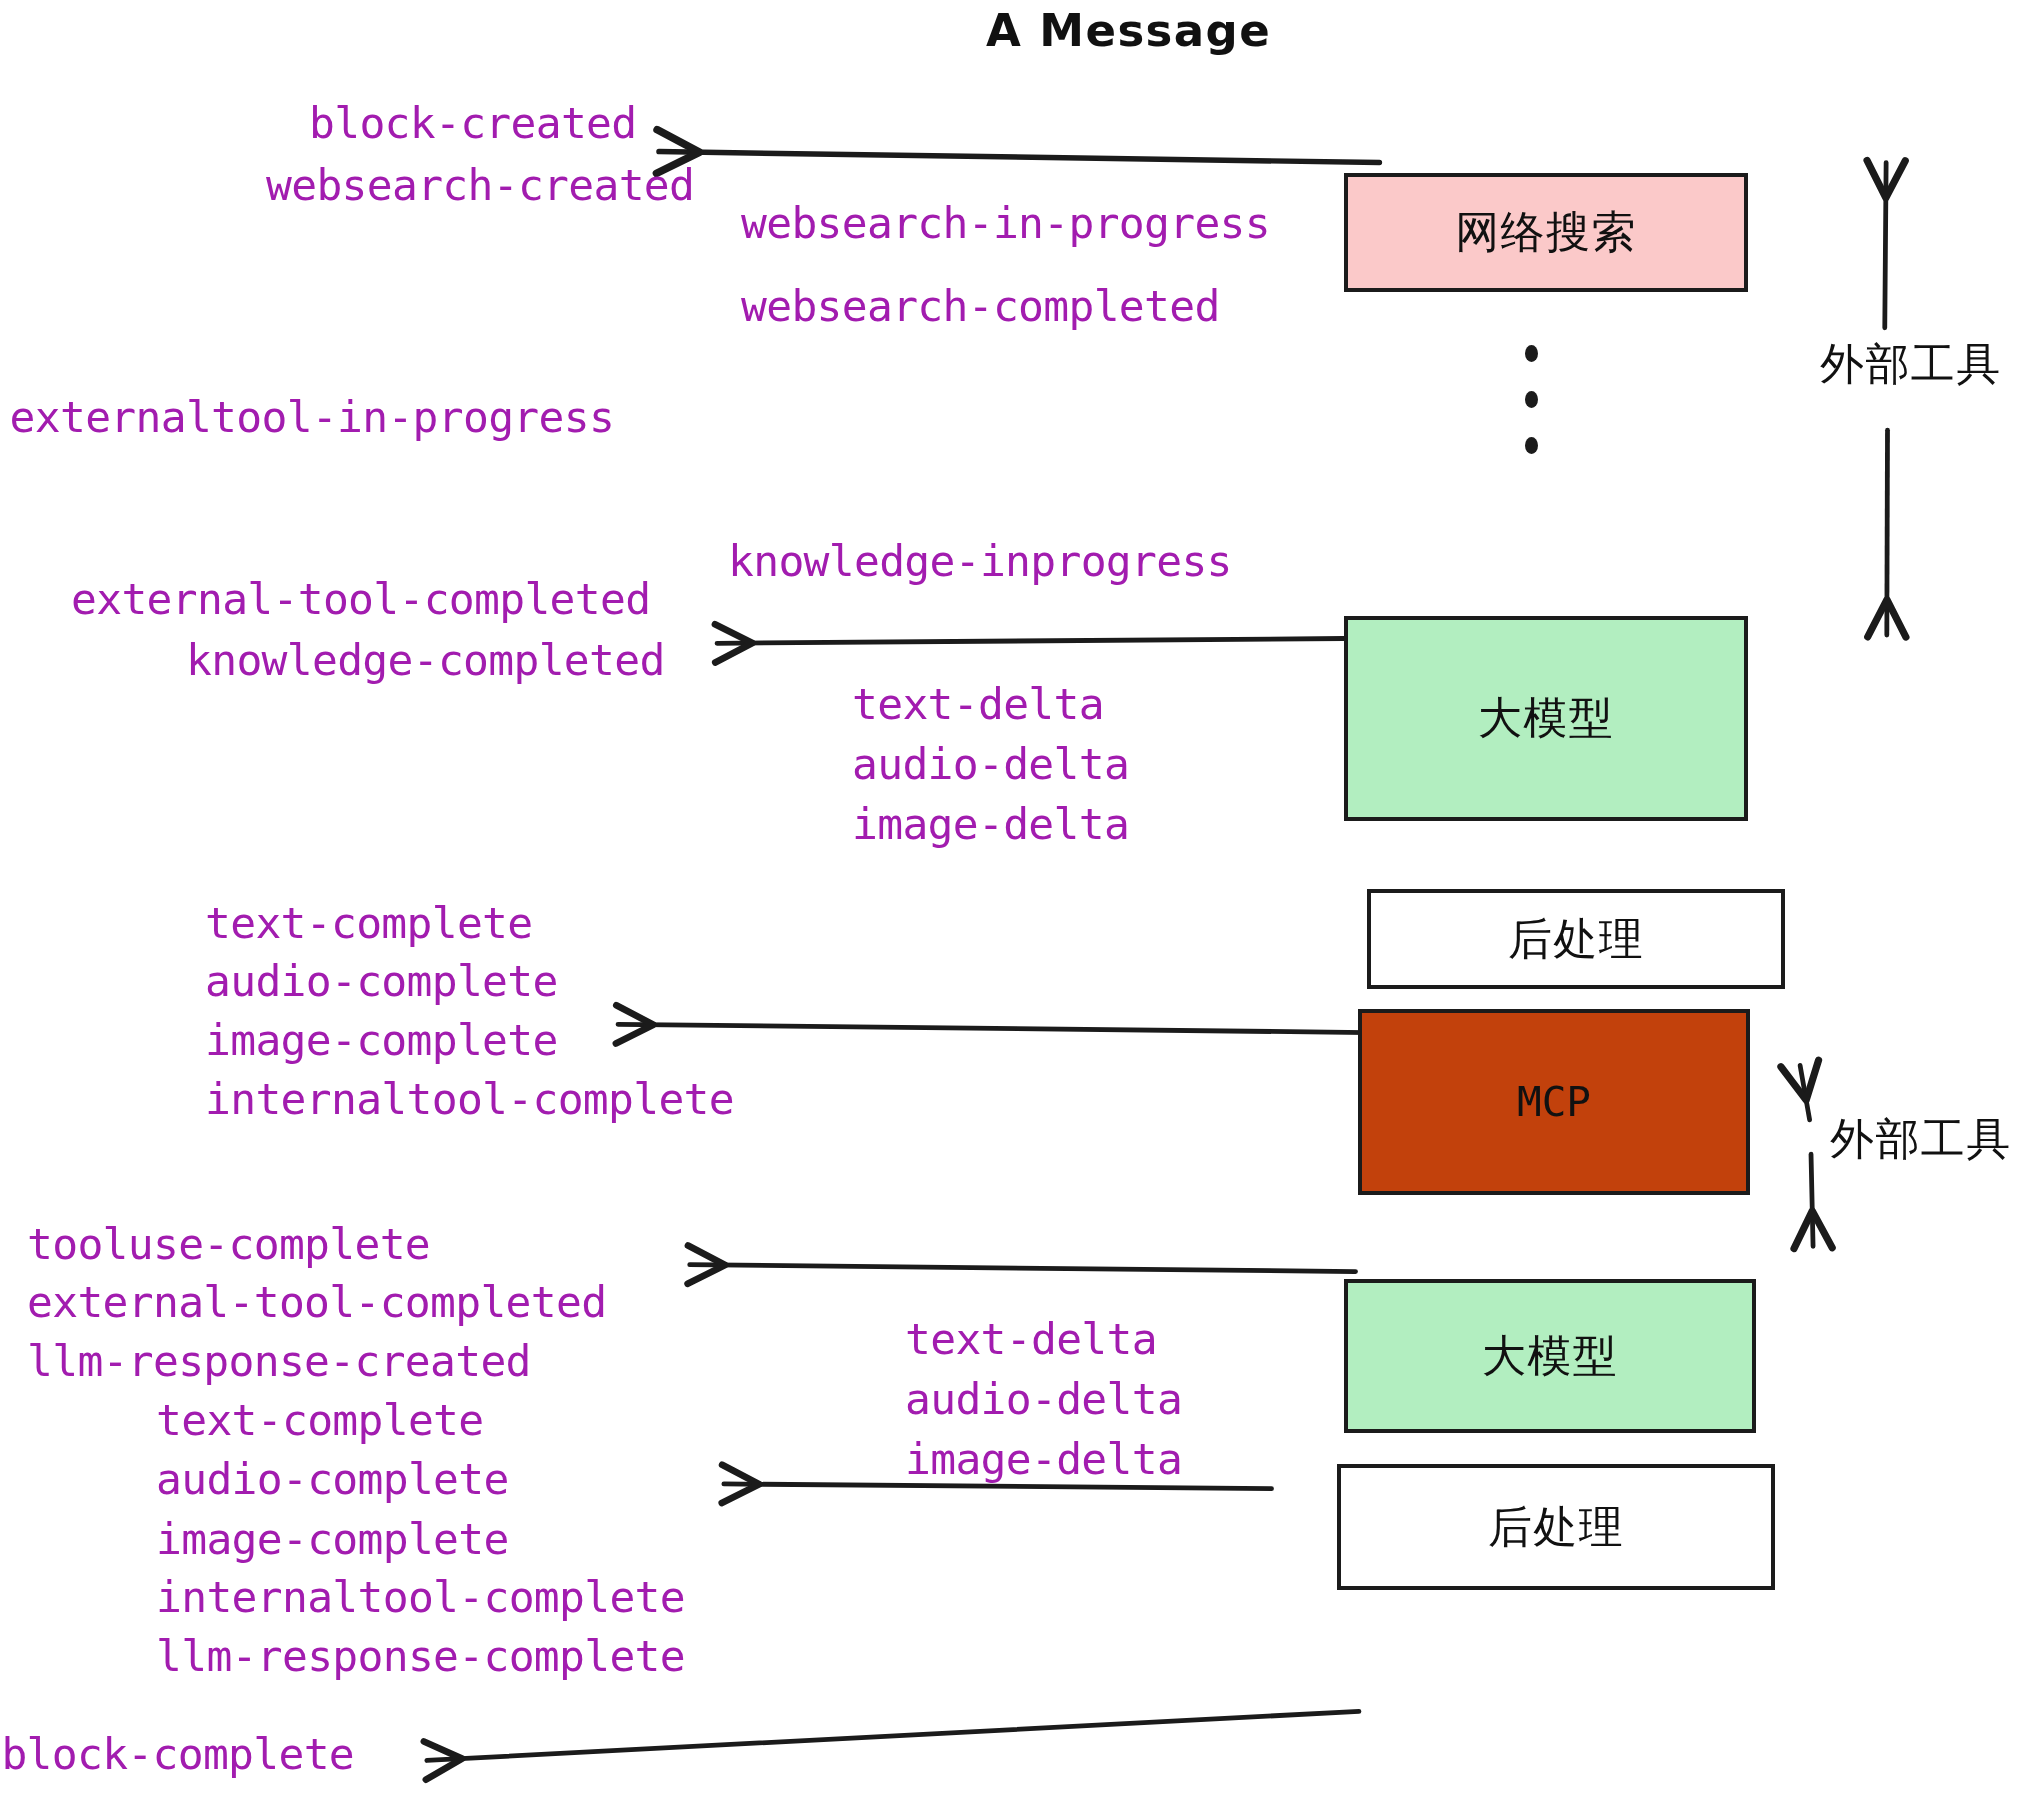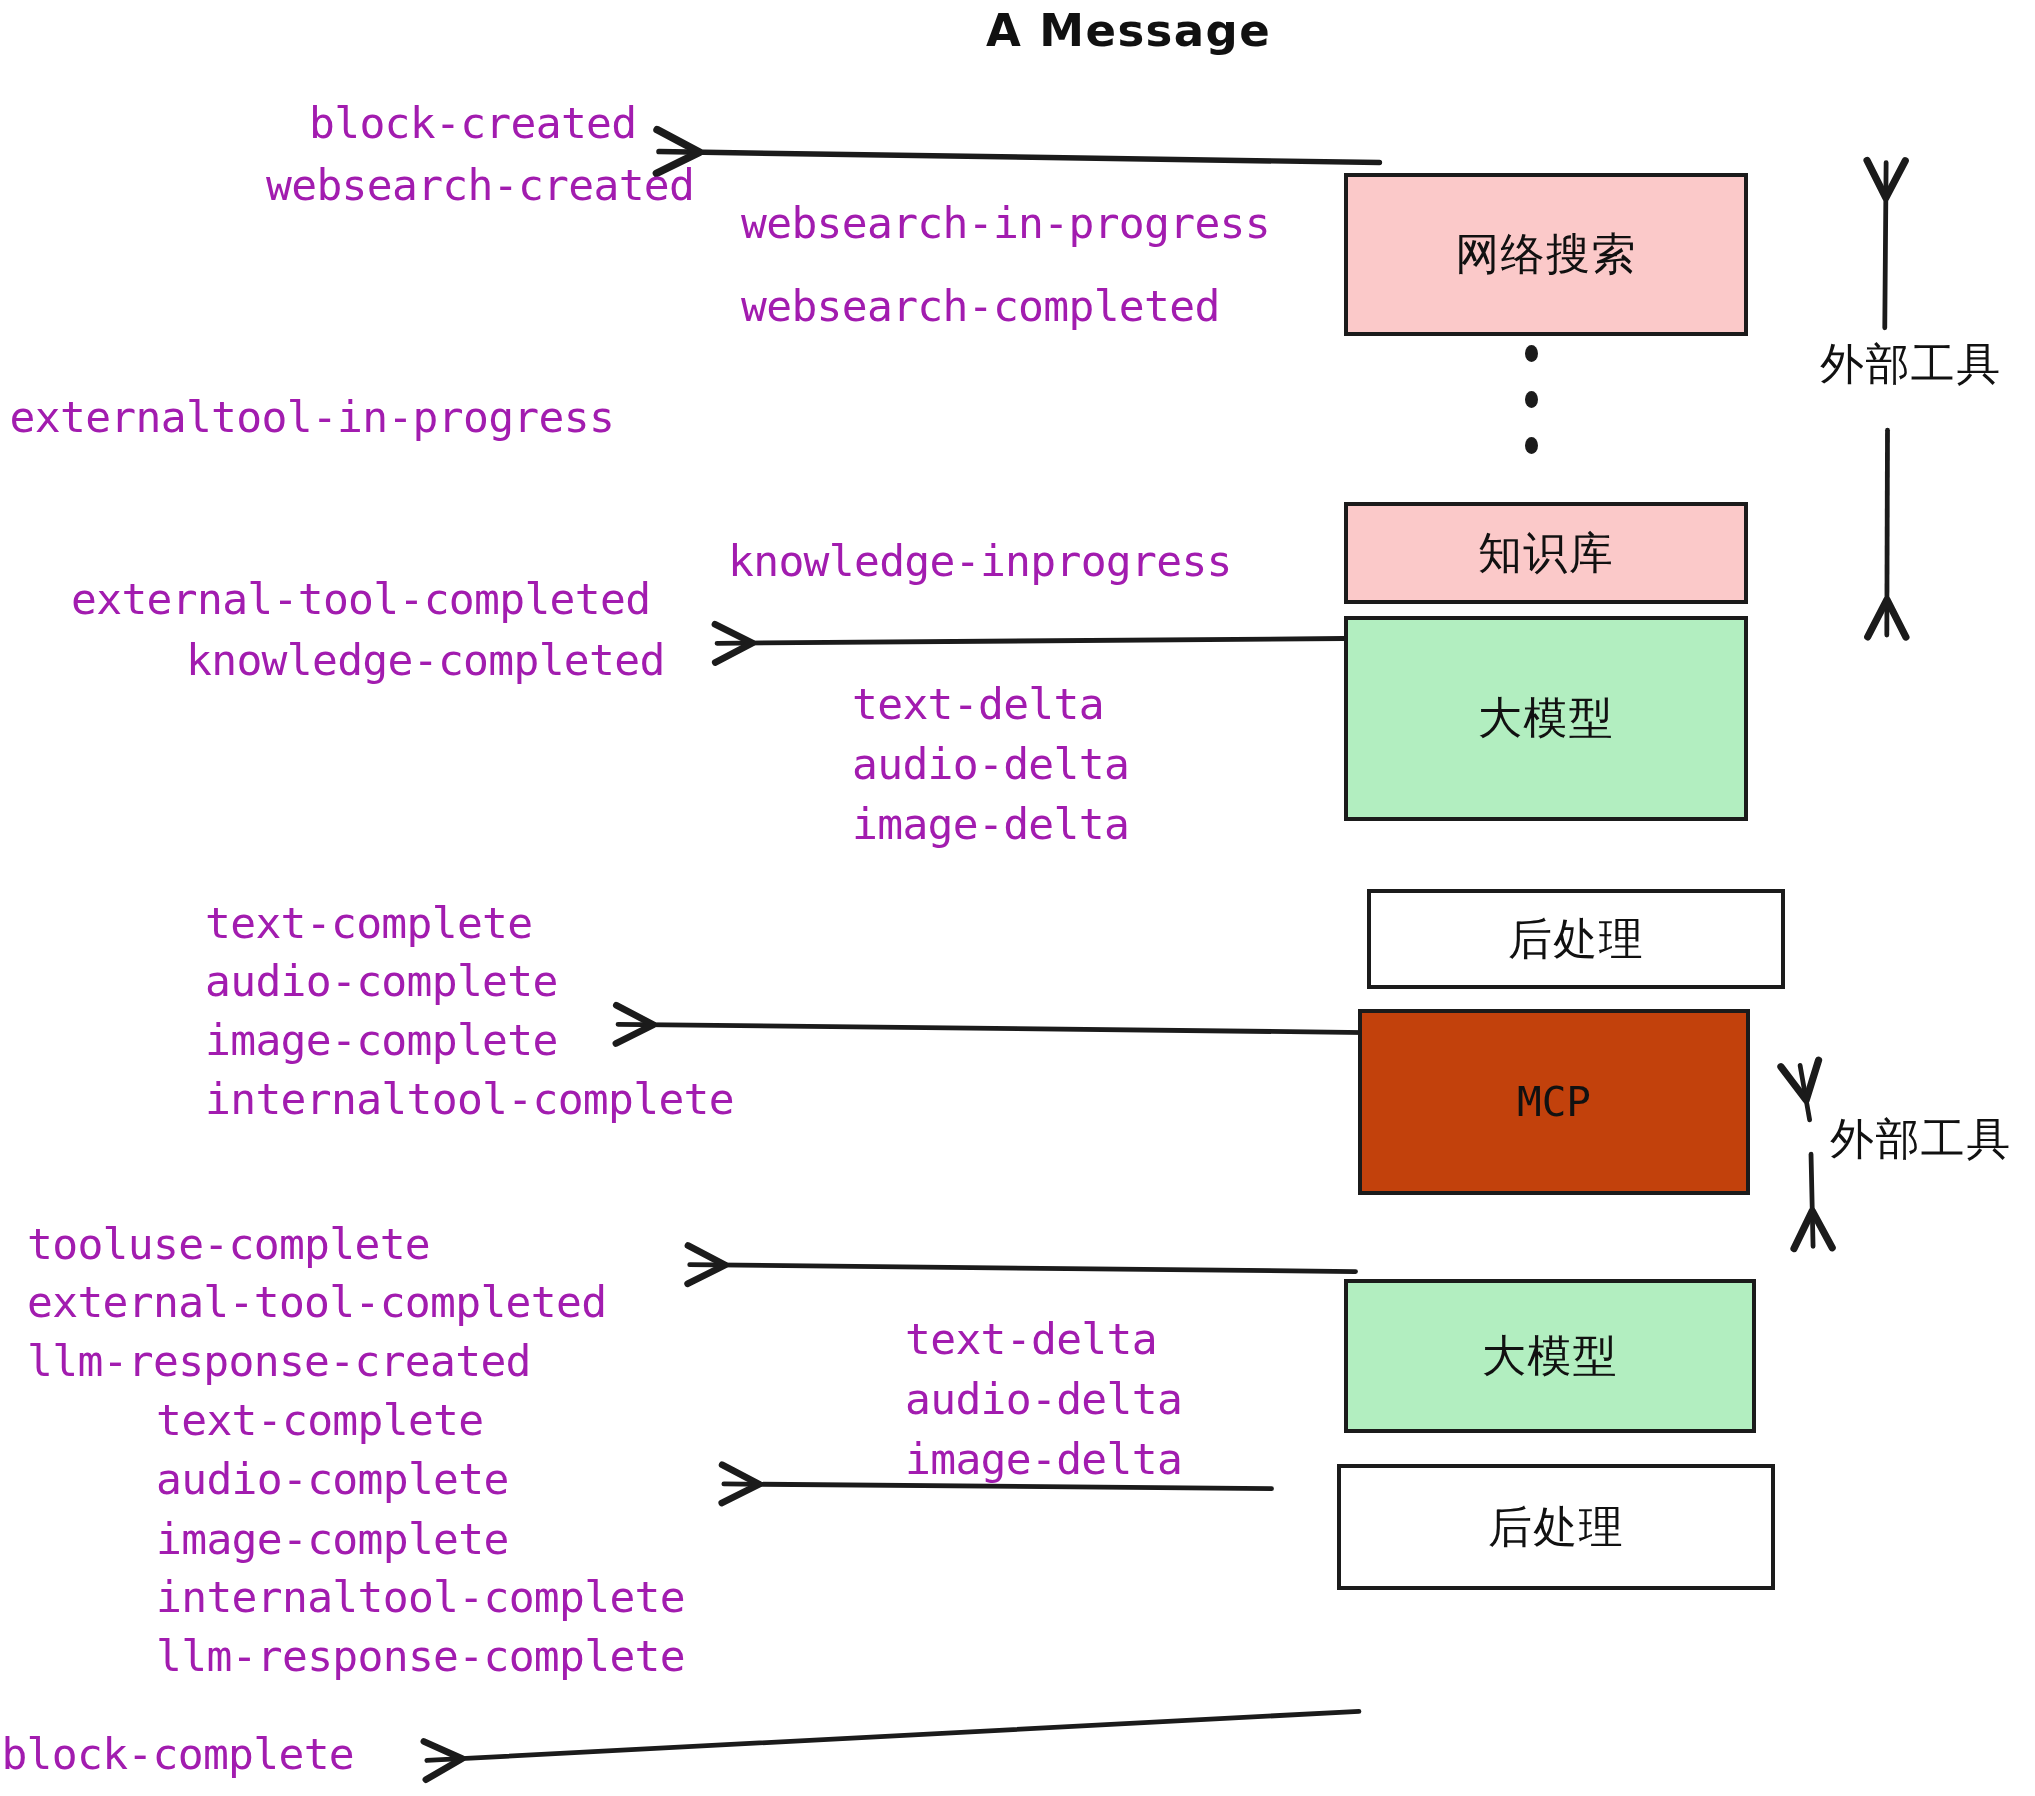--- a/index.html
+++ b/index.html
@@ -117,33 +117,30 @@
     </g>
 
     <g>
       <path d="M2650,1640 L2636,1560" fill="none" stroke="#1b1b1b" stroke-width="7" marker-end="url(#ahu)" stroke-linecap="round"></path>
       <path d="M2652,1690 L2655,1825" fill="none" stroke="#1b1b1b" stroke-width="7" marker-end="url(#ahu)" stroke-linecap="round"></path>
     </g>
   </svg>
 
   <div class="title" style="left:986px;top:4.1px;font-weight:bold;">A Message</div>
 
-  <div class="box" style="left:1344px;top:173px;width:404px;height:163px;background:#fbc9c9;">
+  <div class="box" style="left:1344px;top:173px;width:404px;height:119px;background:#fbc9c9;">
     <span>网络搜索</span>
   </div>
 
   <div class="dots" style="left:1524px;top:345px;width:15px;height:109px;">
     <i></i>
       <i></i>
       <i></i>
   </div>
 
-  <div class="box" style="left:1344px;top:502px;width:404px;height:102px;background:#fbc9c9;">
-    <span>知识库</span>
-  </div>
 
   <div class="box" style="left:1344px;top:616px;width:404px;height:205px;background:#b2eec0;">
     <span>大模型</span>
   </div>
 
   <div class="box" style="left:1367px;top:889px;width:418px;height:100px;background:#ffffff;">
     <span>后处理</span>
   </div>
 
   <div class="box mono" style="left:1358px;top:1009px;width:392px;height:186px;background:#c2410c;">

